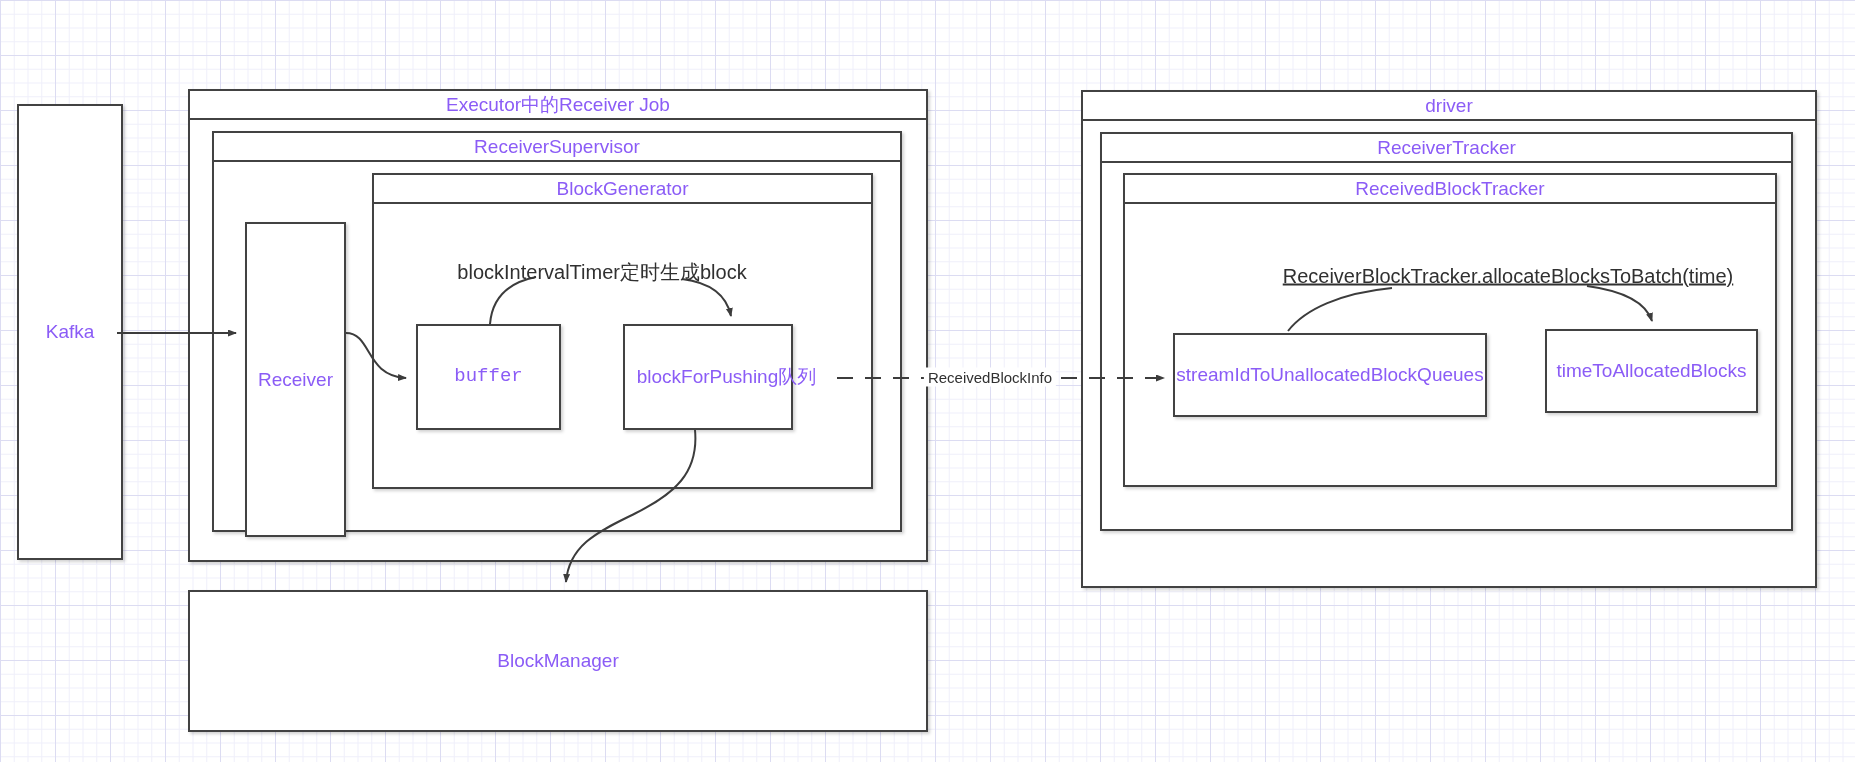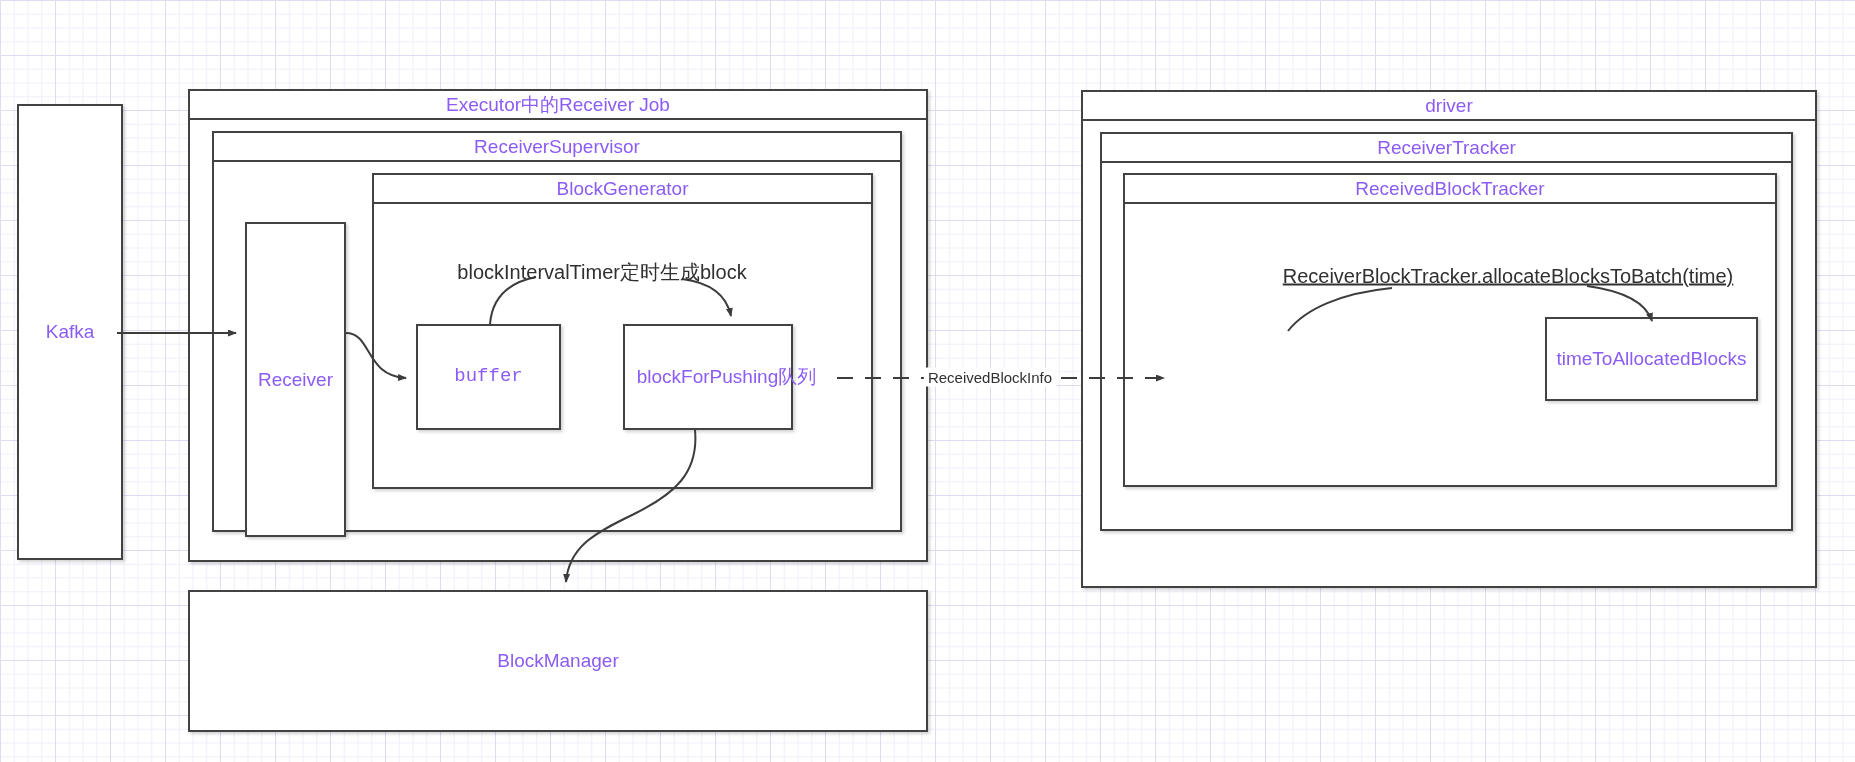--- a/index.html
+++ b/index.html
@@ -93,22 +93,25 @@
       <span class="lbl">ReceiverTracker</span>
     </div>
   </div>
 
   <div class="shape" style="left:1123px;top:173px;width:654px;height:314px;">
     <div class="band">
       <span class="lbl">ReceivedBlockTracker</span>
     </div>
   </div>
 
+  <div class="shape center" style="left:1173px;top:333px;width:314px;height:84px;">
+    <span class="lbl">streamIdToUnallocatedBlockQueues</span>
+  </div>
 
-  <div class="shape center" style="left:1545px;top:317px;width:213px;height:84px;">
+  <div class="shape center" style="left:1545px;top:329px;width:213px;height:84px;">
     <span class="lbl">timeToAllocatedBlocks</span>
   </div>
 
   <div class="annot" style="left:602px;top:272px;">blockIntervalTimer定时生成block</div>
   <div class="annot" style="left:1508px;top:276px;text-decoration:underline;">ReceiverBlockTracker.allocateBlocksToBatch(time)</div>
   <div class="edge-label" style="left:990px;top:377px;">ReceivedBlockInfo</div>
 
   <svg class="overlay" width="1855" height="762" viewBox="0 0 1855 762">
     <defs>
       <marker id="arw" markerUnits="userSpaceOnUse" markerWidth="12" markerHeight="10" refX="8" refY="3.5" orient="auto">

